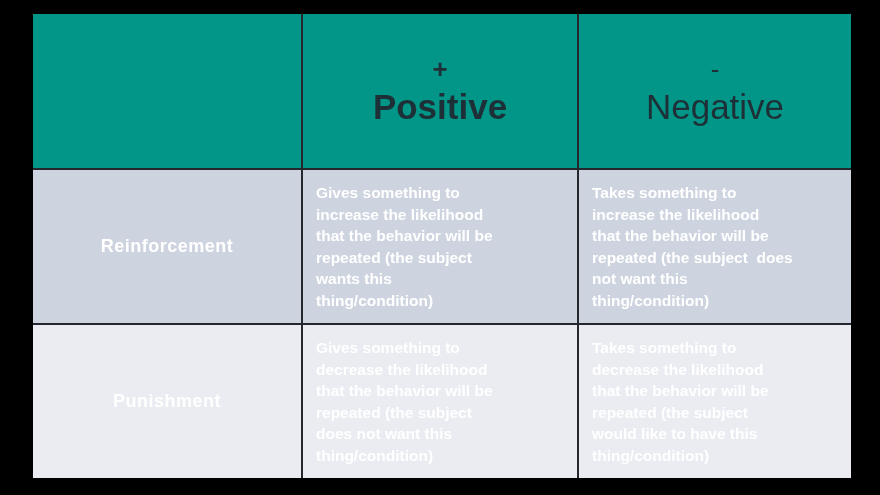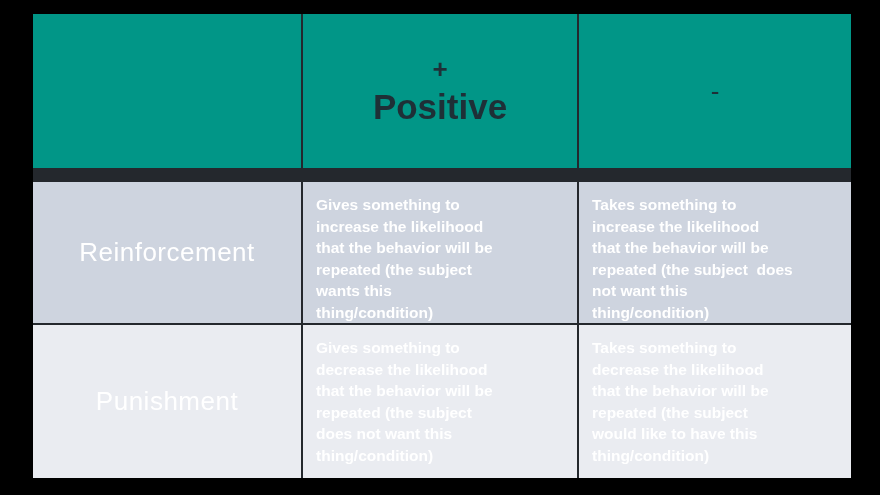--- a/index.html
+++ b/index.html
@@ -32,29 +32,29 @@
     color: var(--header_text, #1e3037);
     display: flex;
     flex-direction: column;
     align-items: center;
     justify-content: center;
     text-align: center;
   }
   .sym  { font-size: 26px; line-height: 1.25; }
   .hlabel { font-size: 35px; line-height: 1.25; }
   .bold { font-weight: 700; }
-  .r1 { background: var(--row1_bg, #ced4df); margin-top: 12px; }
+  .r1 { background: var(--row1_bg, #ced4df); }
   .r2 { background: var(--row2_bg, #eaecf1); }
   .row-label {
     display: flex;
     align-items: center;
     justify-content: center;
     color: var(--body_text, #fff);
-    font-weight: 400;
-    font-size: 26px;
+    font-weight: 700;
+    font-size: 18px;
     letter-spacing: 0.5px;
   }
   .desc {
     color: var(--body_text, #fff);
     font-weight: 700;
     font-size: 15.5px;
     line-height: 21.5px;
     padding: 12px 12px 8px 13px;
     white-space: pre-wrap;
   }
@@ -66,20 +66,21 @@
 
   <div class="cell header"></div>
 
   <div class="cell header">
     <div class="sym bold">+</div>
     <div class="hlabel bold">Positive</div>
   </div>
 
   <div class="cell header">
     <div class="sym">-</div>
+    <div class="hlabel">Negative</div>
   </div>
 
   <div class="cell r1 row-label">Reinforcement</div>
 
   <div class="cell r1 desc">Gives something to
 increase the likelihood
 that the behavior will be
 repeated (the subject
 wants this
 thing/condition)</div>

